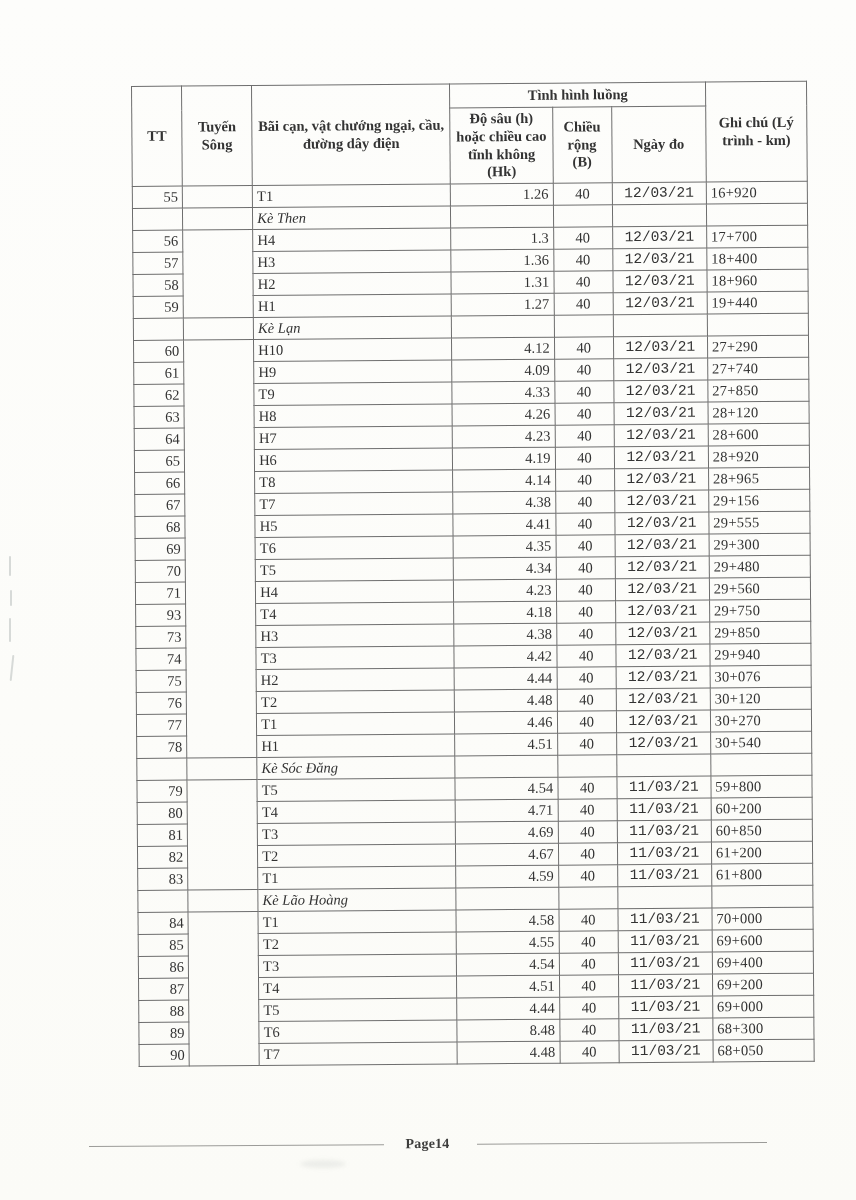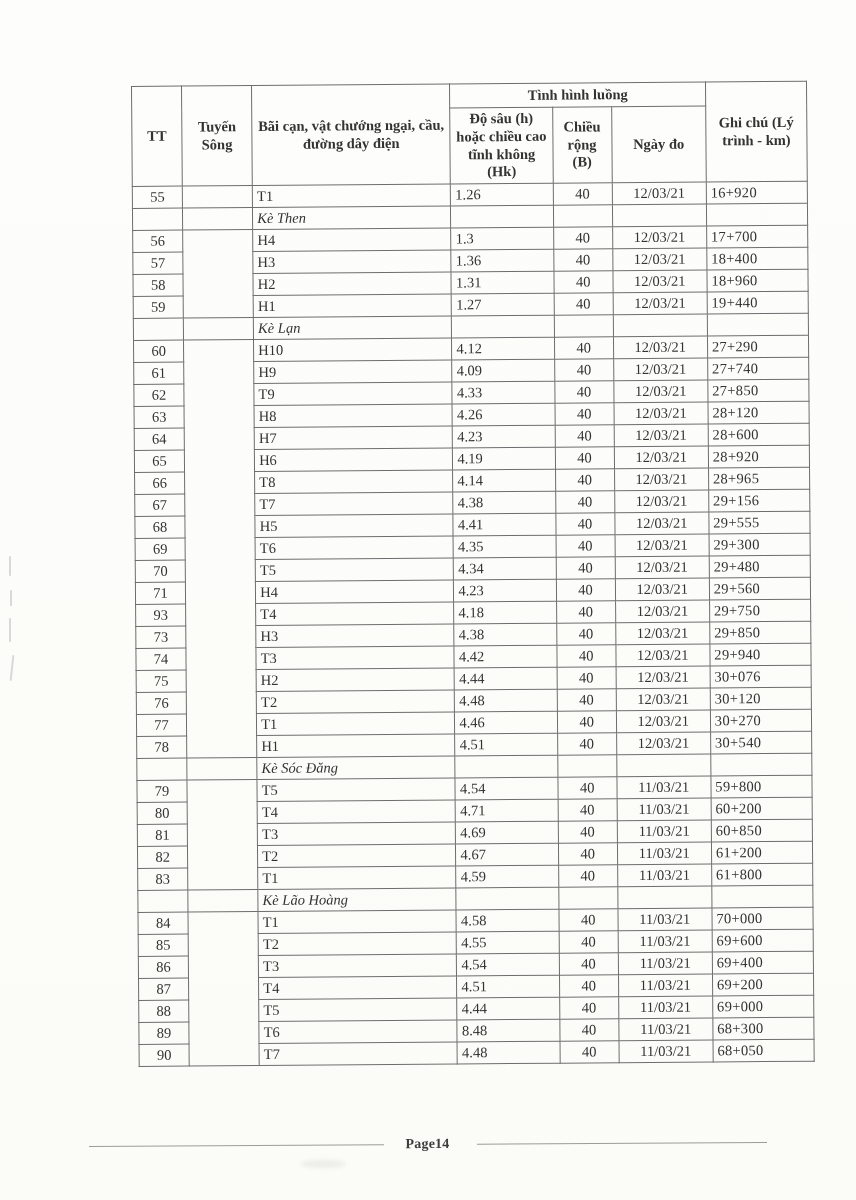--- a/index.html
+++ b/index.html
@@ -43,27 +43,27 @@
     vertical-align: middle;
     line-height: 1.22;
     color: #2d2d2d;
     padding: 2px 4px;
   }
   tr.h-group { height: 24px; }
   tr.h-sub   { height: 76px; }
   tbody tr   { height: 22px; }
   tbody td   { vertical-align: middle; line-height: 1.05; }
 
-  td.c-tt    { text-align: center; }
+  td.c-tt    { text-align: right; }
   td.c-song  { text-align: center; }
   td.c-name  { text-align: left; padding-left: 9px; }
   td.c-name.section { font-style: italic; }
-  td.c-depth { text-align: left; }
+  td.c-depth { text-align: right; }
   td.c-width { text-align: center; }
-  td.c-date  { text-align: center; }
+  td.c-date  { text-align: center; font-family: Liberation Mono, monospace; }
   td.c-note  { letter-spacing: 0.3px; }
 
   
   .footer {
     position: absolute;
     left: 0; top: 1136px;
     width: 856px;
     display: flex;
     align-items: center;
     justify-content: center;

